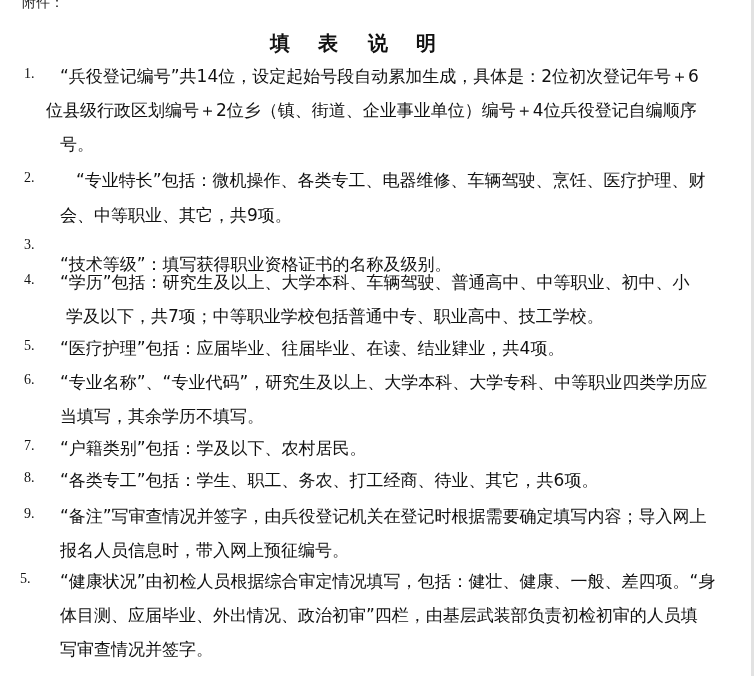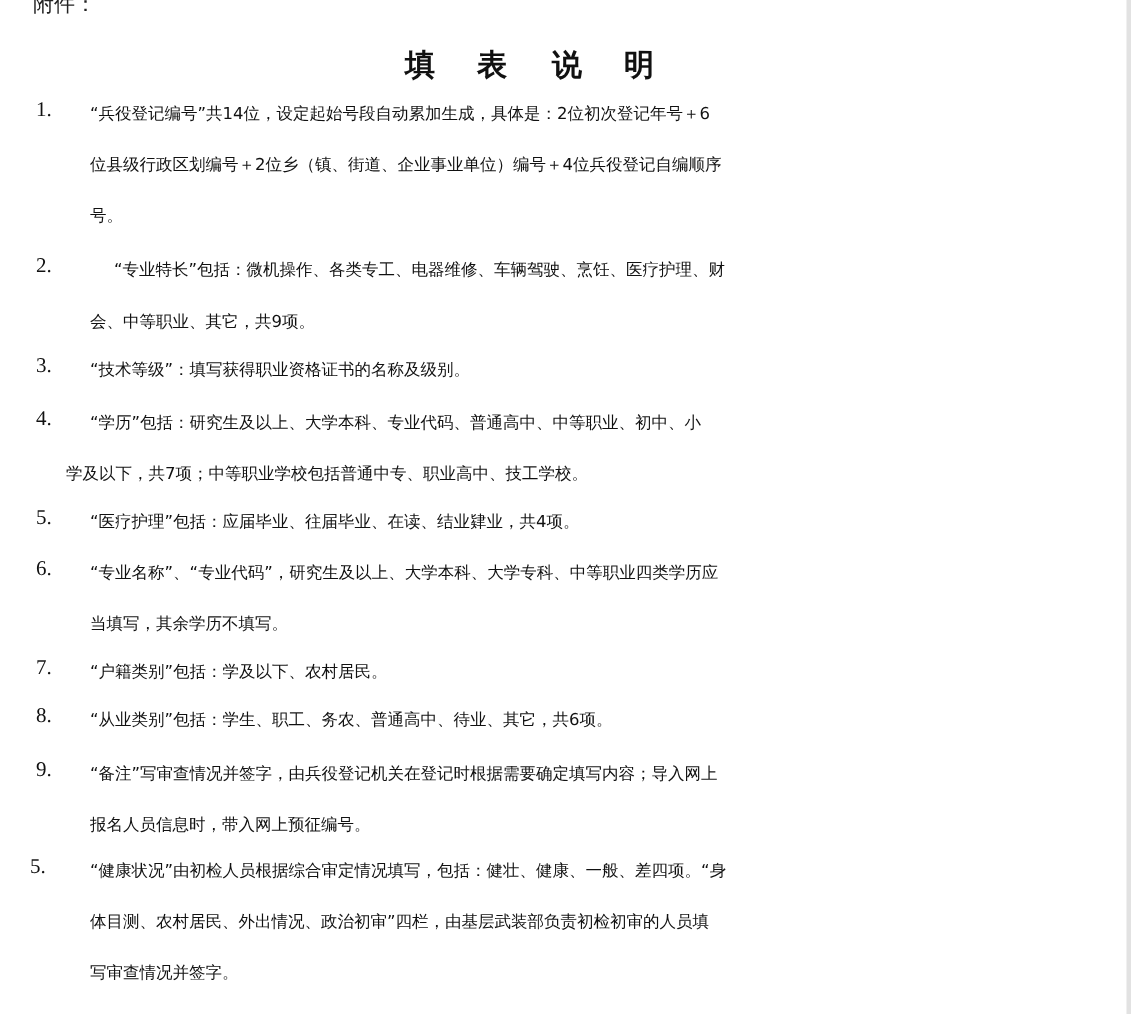--- a/index.html
+++ b/index.html
@@ -23,21 +23,21 @@
     font-size: 20px; font-weight: bold; letter-spacing: 0;
   }
   .title span { position: absolute; }
   .items { position: absolute; left: 0; top: 66px; width: 754px; }
   .item { position: absolute; left: 0; width: 754px; }
   .num {
     position: absolute; left: 24px; font-size: 14px;
     font-family: "Liberation Serif", serif;
   }
   .line {
-    position: absolute; font-size: 11px; white-space: nowrap; line-height: 20px;
+    position: absolute; font-size: 17px; white-space: nowrap; line-height: 20px;
   }
 </style>
 </head>
 <body>
 
 <div class="page-edge"></div>
 
 <div class="attachment-label">附件：</div>
 
 <div class="title">
@@ -45,67 +45,67 @@
   <span style="left:318px">表</span>
   <span style="left:368px">说</span>
   <span style="left:416px">明</span>
 </div>
 
 <div class="items">
 
   <div class="item" style="top:0">
     <span class="num" style="top:0">1.</span>
     <span class="line" style="left:60px;top:0">“兵役登记编号”共14位，设定起始号段自动累加生成，具体是：2位初次登记年号＋6</span>
-    <span class="line" style="left:60px;top:34px">位县级行政区划编号＋2位乡（镇、街道、企业事业单位）编号＋4位兵役登记自编顺序</span>
+    <span class="line" style="left:46px;top:34px">位县级行政区划编号＋2位乡（镇、街道、企业事业单位）编号＋4位兵役登记自编顺序</span>
     <span class="line" style="left:60px;top:68px">号。</span>
   </div>
 
   <div class="item" style="top:104px">
     <span class="num" style="top:0">2.</span>
     <span class="line" style="left:76px;top:0">“专业特长”包括：微机操作、各类专工、电器维修、车辆驾驶、烹饪、医疗护理、财</span>
     <span class="line" style="left:60px;top:35px">会、中等职业、其它，共9项。</span>
   </div>
 
   <div class="item" style="top:171px">
     <span class="num" style="top:0">3.</span>
-    <span class="line" style="left:60px;top:0">“技术等级”：填写获得职业资格证书的名称及级别。</span>
+    <span class="line" style="left:60px;top:17px">“技术等级”：填写获得职业资格证书的名称及级别。</span>
   </div>
 
   <div class="item" style="top:206px">
     <span class="num" style="top:0">4.</span>
-    <span class="line" style="left:60px;top:0"> “学历”包括：研究生及以上、大学本科、专业代码、普通高中、中等职业、初中、小</span>
-    <span class="line" style="left:44px;top:34px">学及以下，共7项；中等职业学校包括普通中专、职业高中、技工学校。</span>
+    <span class="line" style="left:60px;top:0"> “学历”包括：研究生及以上、大学本科、车辆驾驶、普通高中、中等职业、初中、小</span>
+    <span class="line" style="left:66px;top:34px">学及以下，共7项；中等职业学校包括普通中专、职业高中、技工学校。</span>
   </div>
 
   <div class="item" style="top:272px">
     <span class="num" style="top:0">5.</span>
     <span class="line" style="left:60px;top:0">“医疗护理”包括：应届毕业、往届毕业、在读、结业肄业，共4项。</span>
   </div>
 
   <div class="item" style="top:306px">
     <span class="num" style="top:0">6.</span>
     <span class="line" style="left:60px;top:0">“专业名称”、“专业代码”，研究生及以上、大学本科、大学专科、中等职业四类学历应</span>
     <span class="line" style="left:60px;top:34px">当填写，其余学历不填写。</span>
   </div>
 
   <div class="item" style="top:372px">
     <span class="num" style="top:0">7.</span>
     <span class="line" style="left:60px;top:0"> “户籍类别”包括：学及以下、农村居民。</span>
   </div>
 
   <div class="item" style="top:404px">
     <span class="num" style="top:0">8.</span>
-    <span class="line" style="left:60px;top:0">“从业类别”包括：学生、职工、务农、普通高中、待业、其它，共6项。</span>
+    <span class="line" style="left:60px;top:0">“各类专工”包括：学生、职工、务农、打工经商、待业、其它，共6项。</span>
   </div>
 
   <div class="item" style="top:440px">
     <span class="num" style="top:0">9.</span>
     <span class="line" style="left:60px;top:0">“备注”写审查情况并签字，由兵役登记机关在登记时根据需要确定填写内容；导入网上</span>
     <span class="line" style="left:60px;top:34px">报名人员信息时，带入网上预征编号。</span>
   </div>
 
   <div class="item" style="top:505px">
     <span class="num" style="left:20px;top:0">5.</span>
     <span class="line" style="left:60px;top:0">“健康状况”由初检人员根据综合审定情况填写，包括：健壮、健康、一般、差四项。“身</span>
-    <span class="line" style="left:60px;top:34px">体目测、农村居民、外出情况、政治初审”四栏，由基层武装部负责初检初审的人员填</span>
+    <span class="line" style="left:60px;top:34px">体目测、应届毕业、外出情况、政治初审”四栏，由基层武装部负责初检初审的人员填</span>
     <span class="line" style="left:60px;top:68px">写审查情况并签字。</span>
   </div>
 </div>
 
 </body></html>

